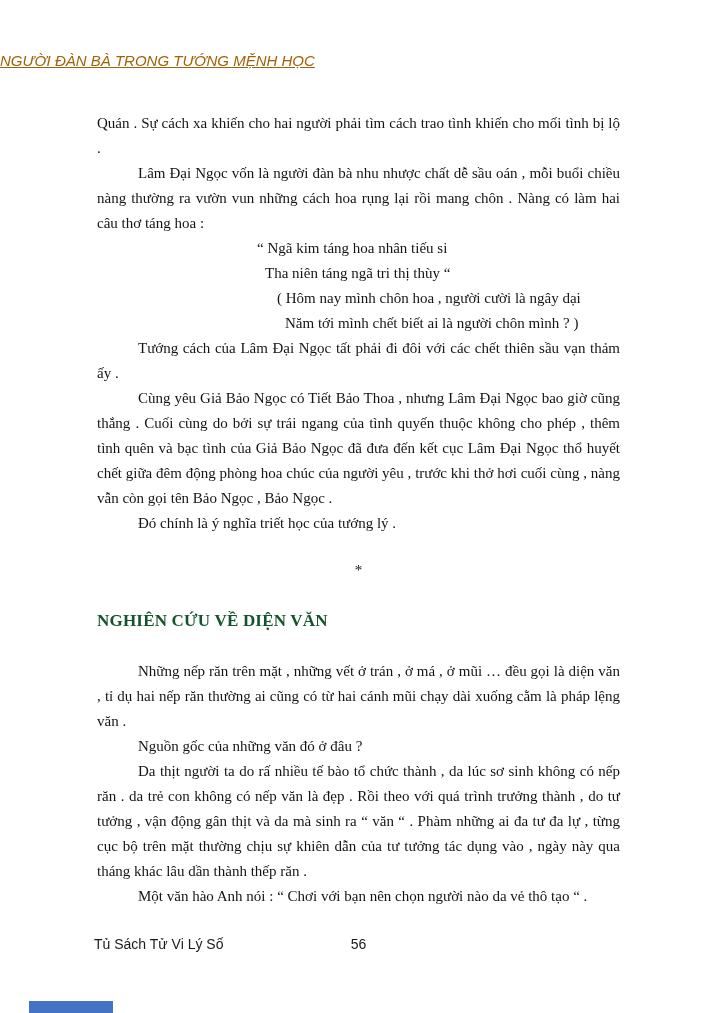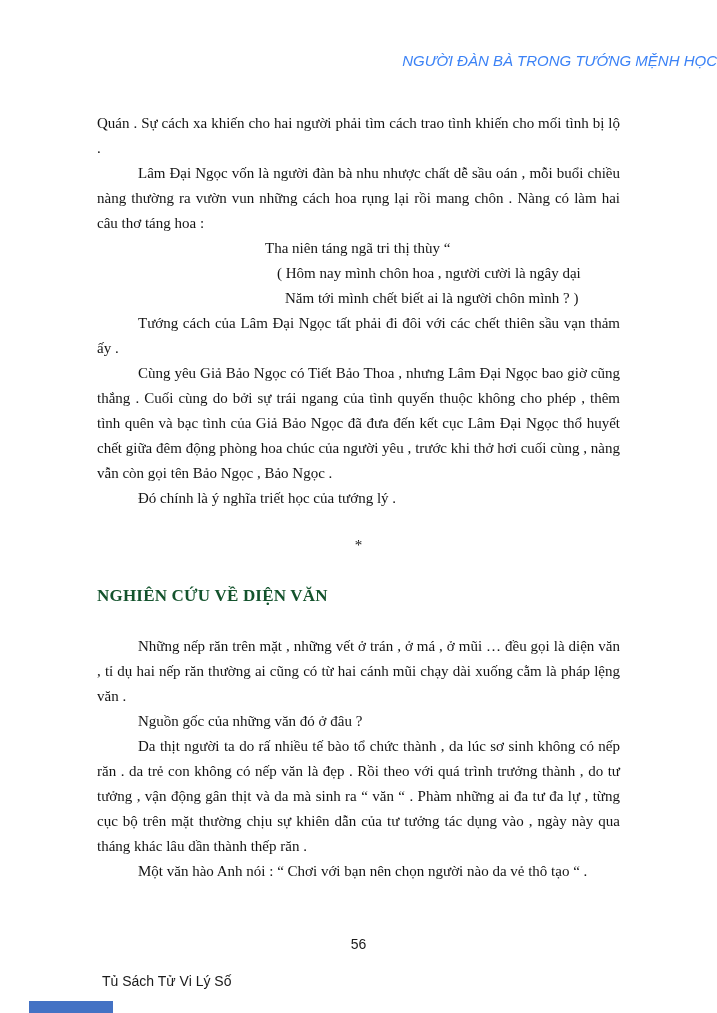--- a/index.html
+++ b/index.html
@@ -8,23 +8,24 @@
     width: 717px;
     height: 1013px;
     margin: 0 auto;
     background: #ffffff;
     color: #161616;
     overflow: hidden;
   }
   .running-header {
     position: absolute;
     top: 51px; left: 0; right: 0;
-    text-align: right;
+    text-align: left;
     font: italic 15px/20px "Liberation Sans", sans-serif;
-    color: #3b82f6;
+    color: #a16207;
+    text-decoration: underline;
   }
   .body-text {
     position: absolute;
     top: 111px; left: 97px;
     width: 523px;
     font: 15px/25px "Liberation Serif", serif;
     text-align: justify;
     color: #141414;
   }
   .body-text p { margin: 0; }
@@ -48,21 +49,21 @@
     text-align: left;
   }
   .first-after-heading { margin-top: 26px !important; }
   .footer {
     position: absolute;
     top: 936px; left: 0; right: 0;
     height: 18px;
     font: 14px/17px "Liberation Sans", sans-serif;
     color: #1a1a1a;
   }
-  .footer-left   { position: absolute; left: 102px; margin-top: 37px; }
+  .footer-left   { position: absolute; left: 94px; }
   .footer-center { position: absolute; left: 0; right: 0; text-align: center; }
   .footer-right  { position: absolute; right: 10px; }
   .blue-bar {
     position: absolute;
     left: 29px; bottom: 0;
     width: 84px; height: 12px;
   }
 </style>
 </head>
 <body>
@@ -70,20 +71,21 @@
 <div class="page">
 
   <div class="running-header">NGƯỜI ĐÀN BÀ TRONG TƯỚNG MỆNH HỌC</div>
 
   <div class="body-text">
 
     <p>Quán . Sự cách xa khiến cho hai người phải tìm cách trao tình khiến cho mối tình bị lộ .</p>
     <p class="indent">Lâm Đại Ngọc vốn là người đàn bà nhu nhược chất dễ sầu oán , mỗi buổi chiều nàng thường ra vườn vun những cách hoa rụng lại rồi mang chôn . Nàng có làm hai câu thơ táng hoa :</p>
 
     <div class="verse-block">
+      <div class="v0">“ Ngã kim táng hoa nhân tiếu si</div>
       <div class="v1">Tha niên táng ngã tri thị thùy “</div>
       <div class="v2">( Hôm nay mình chôn hoa , người cười là ngây dại</div>
       <div class="v3">Năm tới mình chết biết ai là người chôn mình ? )</div>
     </div>
 
     <p class="indent">Tướng cách của Lâm Đại Ngọc tất phải đi đôi với các chết thiên sầu vạn thảm ấy .</p>
     <p class="indent">Cùng yêu Giả Bảo Ngọc có Tiết Bảo Thoa , nhưng Lâm Đại Ngọc bao giờ cũng thắng . Cuối cùng do bởi sự trái ngang của tình quyến thuộc không cho phép , thêm tình quên và bạc tình của Giả Bảo Ngọc đã đưa đến kết cục Lâm Đại Ngọc thổ huyết chết giữa đêm động phòng hoa chúc của người yêu , trước khi thở hơi cuối cùng , nàng vẫn còn gọi tên Bảo Ngọc , Bảo Ngọc .</p>
     <p class="indent">Đó chính là ý nghĩa triết học của tướng lý .</p>
 
     <div class="separator">*</div>

